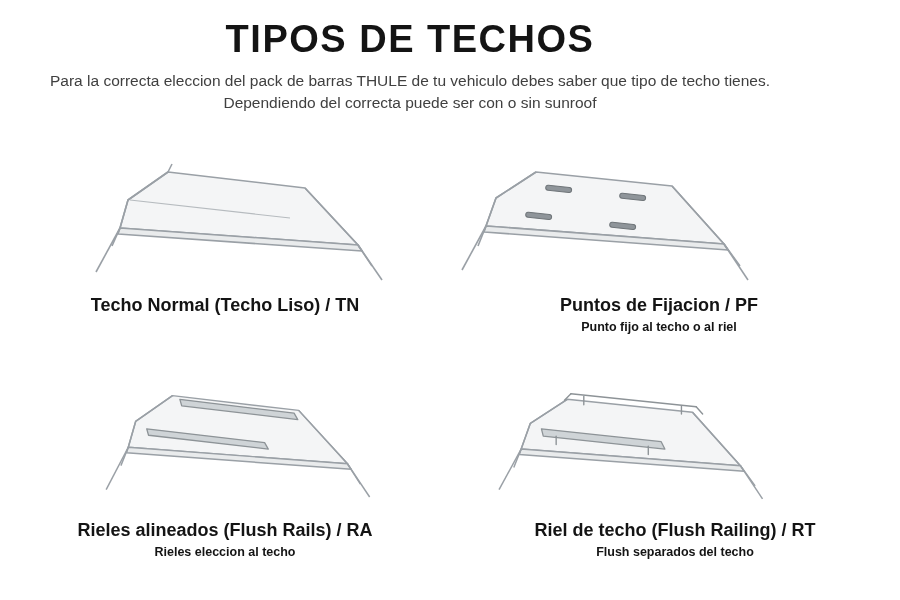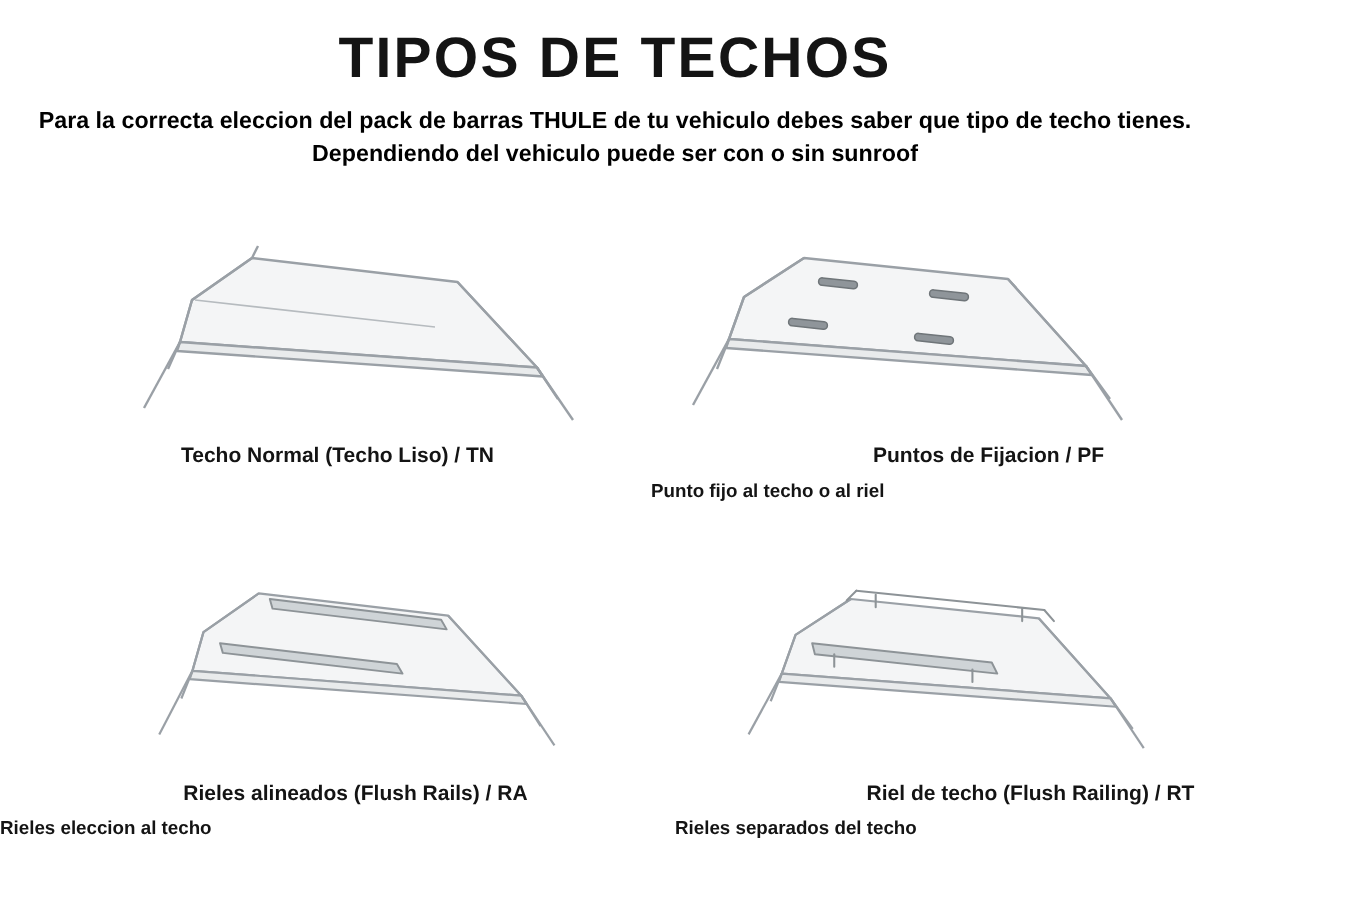--- a/index.html
+++ b/index.html
@@ -26,23 +26,23 @@
     font-size: 38px;
     font-weight: bold;
     letter-spacing: 1.5px;
     line-height: 1.05;
     margin: 6px 0 10px 0;
     color: #141414;
   }
   .subtitle {
     text-align: center;
     font-size: 15.5px;
-    font-weight: bold;
+    font-weight: normal;
     line-height: 1.42;
-    color: #000000;
+    color: #404040;
     margin: 0 auto;
     max-width: 830px;
   }
   .subtitle div {
     white-space: nowrap;
   }
   .grid {
     position: absolute;
     top: 150px;
     left: 0;
@@ -66,46 +66,47 @@
     left: 0;
     width: 450px;
     height: 152px;
   }
   .caption {
     position: absolute;
     top: 145px;
     left: 0;
     width: 450px;
     text-align: center;
-    font-size: 14px;
+    font-size: 18px;
     font-weight: bold;
     color: #141414;
   }
   .sub-caption {
     position: absolute;
     top: 170px;
     left: 0;
     width: 450px;
+    text-align: center;
     font-size: 12.5px;
     font-weight: bold;
     color: #141414;
   }
-  .cell-ra .caption, .cell-rt .caption { top: 152px; margin-left: 12px; }
+  .cell-ra .caption, .cell-rt .caption { top: 152px; }
   .cell-ra .sub-caption, .cell-rt .sub-caption { top: 177px; }
 </style>
 </head>
 <body>
 
 <div class="page">
 
   <div class="title">TIPOS DE TECHOS</div>
 
   <div class="subtitle">
     <div>Para la correcta eleccion del pack de barras THULE de tu vehiculo debes saber que tipo de techo tienes.</div>
-    <div>Dependiendo del vehiculo puede ser con o sin sunroof</div>
+    <div>Dependiendo del correcta puede ser con o sin sunroof</div>
   </div>
 
   <div class="grid">
 
     <div class="cell cell-tn">
       <svg class="art" viewBox="0 0 450 152">
         <g fill="#f4f5f6" stroke="#9aa0a6" stroke-width="1.6" stroke-linejoin="round">
           <path d="M168 22 L305 38 L358 95 L120 78 L128 50 Z"></path>
           <path d="M120 78 L358 95 L362 101 L118 84 Z" fill="#e9ebec"></path>
           <path d="M168 22 L128 50 L120 78 L112 96" fill="none"></path>
@@ -181,17 +182,17 @@
         </g>
         <g fill="#cfd4d7" stroke="#8d9397" stroke-width="1.4" stroke-linejoin="round">
           <path d="M80 66 L210 80 L214 88 L82 74 Z"></path>
         </g>
         <g fill="none" stroke="#8d9397" stroke-width="1.5" stroke-linecap="round">
           <path d="M96 74 L96 83"></path>
           <path d="M196 85 L196 94"></path>
         </g>
       </svg>
       <div class="caption">Riel de techo (Flush Railing) / RT</div>
-      <div class="sub-caption">Rieles separados del techo</div>
+      <div class="sub-caption">Flush separados del techo</div>
     </div>
 
   </div>
 </div>
 
 </body></html>

